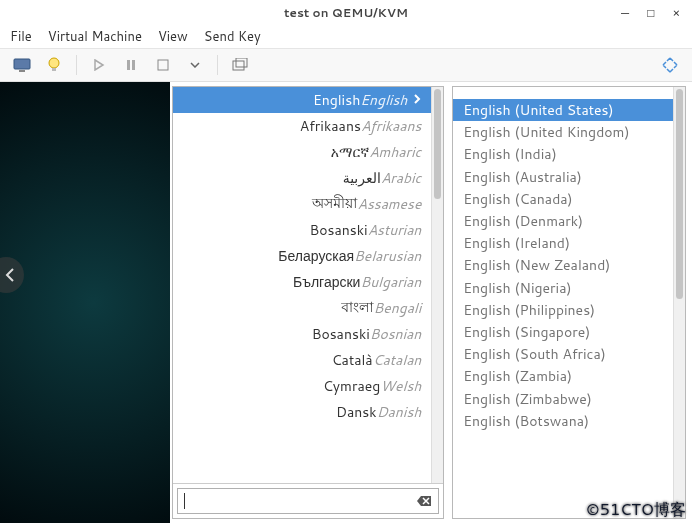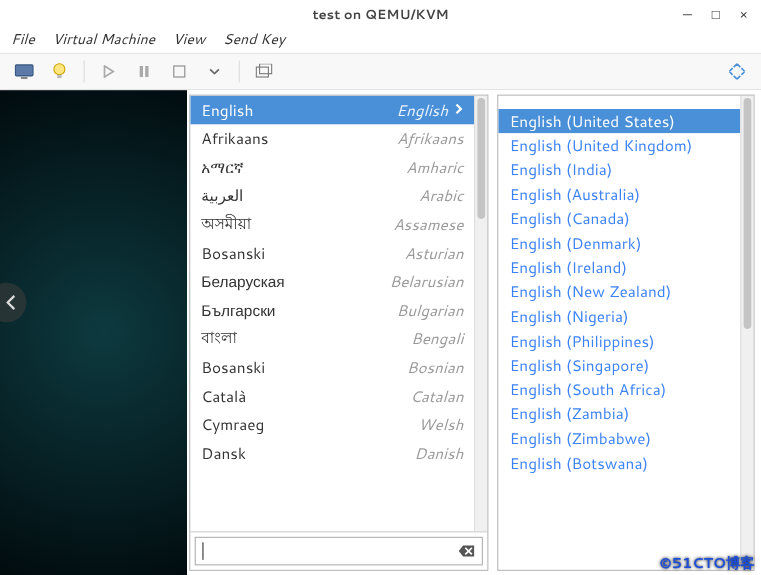--- a/index.html
+++ b/index.html
@@ -3,21 +3,21 @@
 <meta charset="utf-8">
 <style>
 * { box-sizing: border-box; margin: 0; padding: 0; font-family: "Cantarell", "Segoe UI", sans-serif; }
 body { width: 692px; height: 523px; background: #fff; overflow: hidden; font-size: 13px; color: #333; }
 
 .titlebar { height: 24px; background: #fff; display: flex; align-items: center; position: relative; border-bottom: 0; padding-left: 28px; }
 .titlebar .title { position: absolute; left: 50%; transform: translateX(-50%); font-size: 12px; font-weight: 600; color: #444; }
 .titlebar .winctrl { margin-left: auto; display: flex; gap: 18px; padding-right: 12px; }
 .titlebar .winctrl span { cursor: default; font-size: 12px; color: #333; }
 
-.menubar { height: 24px; display: flex; align-items: center; gap: 16px; padding: 0 10px; font-size: 13px; color: #333; font-style: italic; }
+.menubar { height: 24px; display: flex; align-items: center; gap: 16px; padding: 0 10px; font-size: 13px; color: #333; }
 
 .toolbar { height: 34px; display: flex; align-items: center; gap: 8px; padding: 0 10px; border-top: 1px solid #e5e5e5; border-bottom: 1px solid #e0e0e0; background: #f8f8f8; }
 .toolbar .sep { width: 1px; height: 20px; background: #ddd; margin: 0 2px; }
 .toolbar .tbtn { width: 24px; height: 24px; display: flex; align-items: center; justify-content: center; color: #666; }
 .toolbar .spacer { flex: 1; }
 
 .content { display: flex; height: 441px; }
 .vm-side { width: 170px; background: radial-gradient(circle at 55% 50%, #0d3a3f 0%, #061e22 60%, #010b0e 100%); position: relative; }
 .nav-circle { position: absolute; left: 0; top: 175px; width: 36px; height: 36px; border-radius: 50%; background: rgba(60,60,60,0.6); display: flex; align-items: center; justify-content: center; transform: translateX(-12px); }
 .nav-circle svg { transform: translateX(4px); }
@@ -29,32 +29,32 @@
 
 .list { flex: 1; overflow: hidden; position: relative; }
 .list-inner { position: absolute; inset: 0; overflow-y: hidden; }
 .row { display: flex; align-items: center; height: 26px; padding: 0 10px; font-size: 14px; color: #333; }
 .row .native { flex: 1; }
 .row .eng { color: #9a9a9a; font-style: italic; font-size: 14px; }
 .row.selected { background: #4a90d9; color: #fff; }
 .row.selected .eng { color: #eaf2fb; }
 .row .chev { margin-left: 6px; color: #fff; }
 
-.vrow { height: 22.2px; padding: 0 10px; display: flex; align-items: center; font-size: 14px; color: #3b82f6; }
+.vrow { height: 22.2px; padding: 0 10px; display: flex; align-items: center; font-size: 14px; color: #737373; }
 .vrow.selected { background: #4a90d9; color: #fff; }
 
 .scrollbar { width: 12px; background: #f0f0f0; border-left: 1px solid #ddd; position: relative; }
 .thumb { position: absolute; left: 2px; right: 2px; background: #c4c4c4; border-radius: 4px; }
 
 .searchbar { border-top: 1px solid #ccc; padding: 4px; display: flex; }
 .searchbox { flex: 1; border: 1px solid #b0b0b0; height: 26px; display: flex; align-items: center; padding: 0 6px; background: #fff; }
 .searchbox .cursor { width: 1px; height: 16px; background: #333; }
 .searchbox .clr { margin-left: auto; width: 16px; height: 14px; }
 
-.watermark { position: absolute; right: 6px; bottom: 2px; font-size: 13px; color: #1d4ed8; text-shadow: 0 0 3px #000; font-weight: 700; }
+.watermark { position: absolute; right: 6px; bottom: 2px; font-size: 16px; color: #0f172a; text-shadow: 0 0 3px #000; font-weight: 400; }
 </style>
 </head>
 <body>
 
 <div class="titlebar">
   <span class="title">test on QEMU/KVM</span>
   <div class="winctrl">
     <span>—</span>
     <span>□</span>
     <span>×</span>
@@ -124,21 +124,21 @@
       <svg width="12" height="16" viewBox="0 0 12 16">
           <path d="M9 2 L3 8 L9 14" stroke="#ddd" stroke-width="2" fill="none"></path>
         </svg>
     </div>
   </div>
 
   <div class="picker-area">
 
     <div class="lang-panel">
       <div class="list" style="display:flex;">
-        <div class="list-inner" id="lang-list" style="right:12px;">
+        <div class="list-inner" id="lang-list" style="right:12px;text-align:right;">
             <div class="row selected">
               <span class="native">English</span>
               <span class="eng">English</span>
               <span class="chev"><svg width="8" height="12" viewBox="0 0 8 12">
                   <path d="M2 2 L6 6 L2 10" stroke="#fff" stroke-width="2" fill="none"></path>
                 </svg></span>
             </div>
             <div class="row">
               <span class="native">Afrikaans</span>
               <span class="eng">Afrikaans</span>

